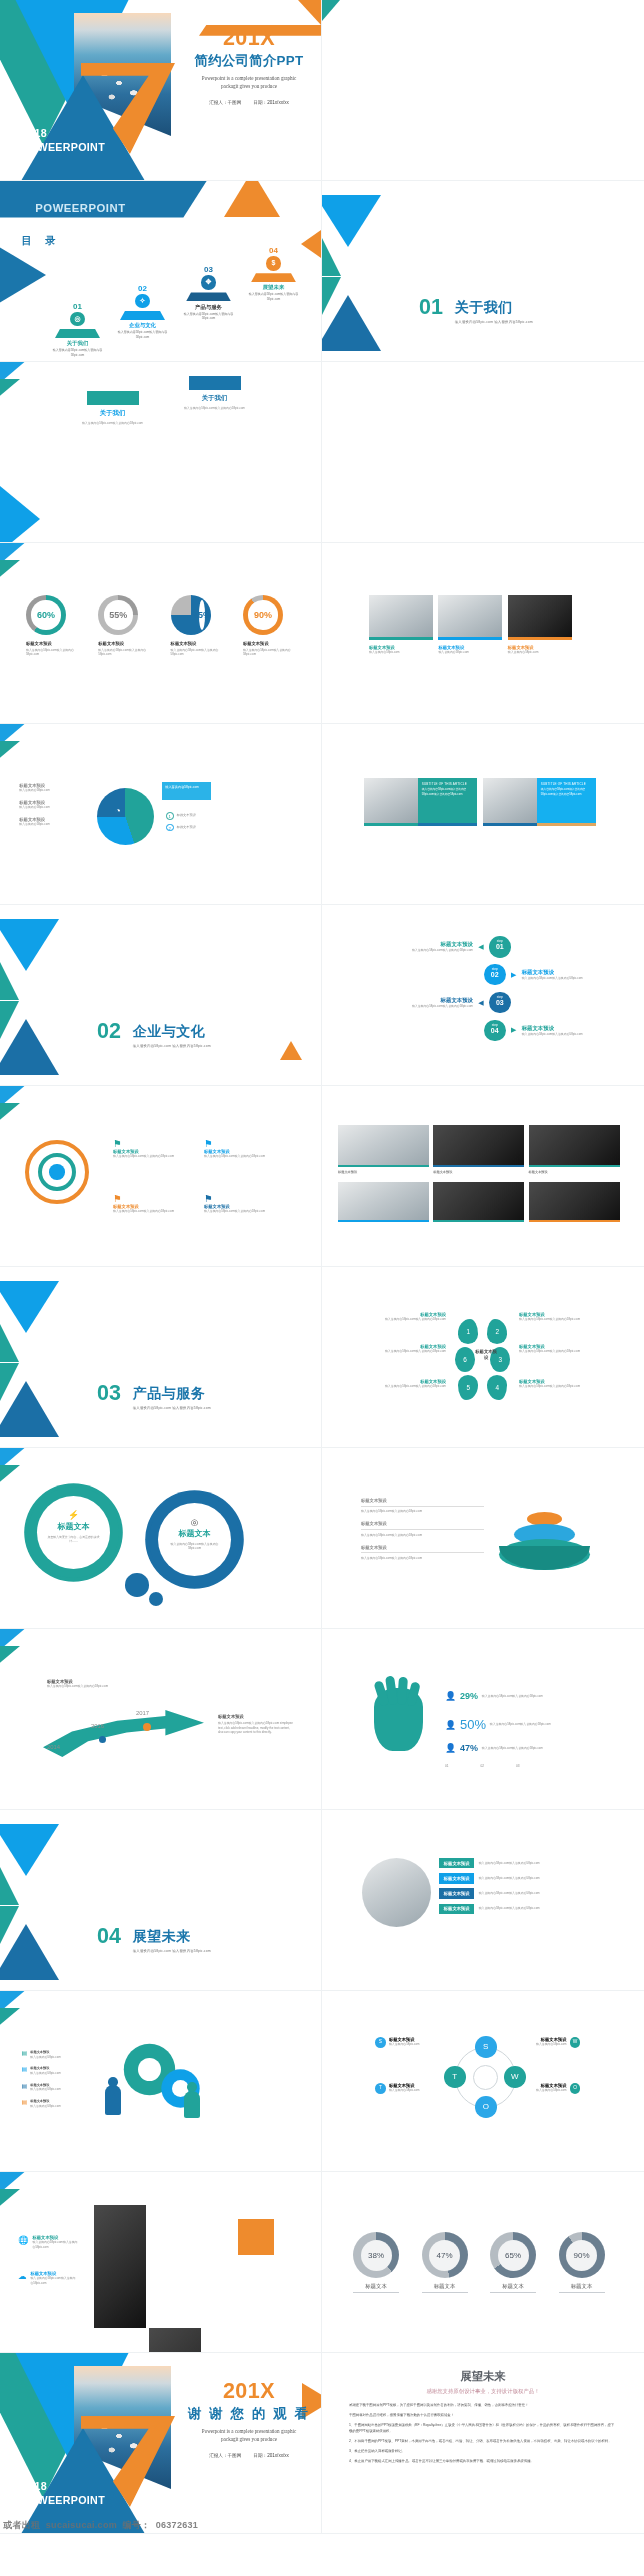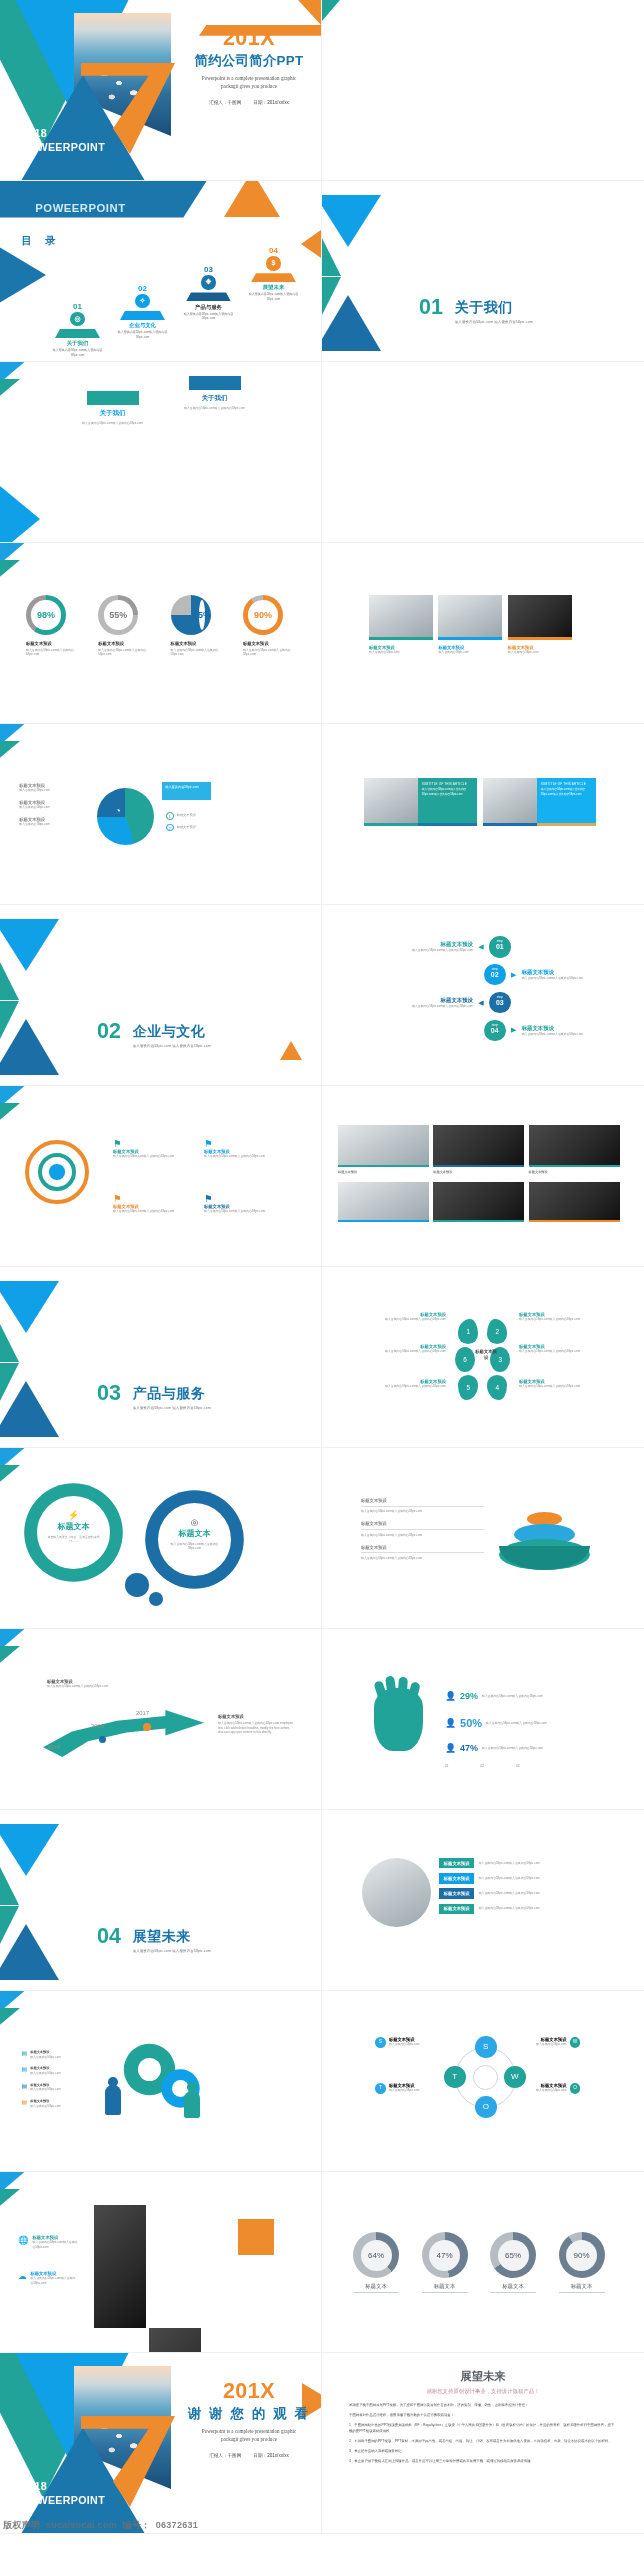--- a/index.html
+++ b/index.html
@@ -223,21 +223,21 @@
   </div>
 
   <div class="slide r"></div>
 
   <div class="slide">
     <div class="corner-tl-blue"></div>
       <div class="corner-tl-teal"></div>
     <div class="abs" style="left:26px;top:52px;display:flex;gap:19.3px;">
       <div style="width:53px;">
         <div class="donut" style="background:conic-gradient(#21A39A 0 60%, #9a9a9a 60% 100%);">
-          <div class="hole" style="color:#21A39A;">98%</div>
+          <div class="hole" style="color:#21A39A;">60%</div>
         </div>
         <div class="cap" style="margin-top:6.4px;color:#333;">标题文本预设</div>
         <div class="tiny" style="margin-top:1.6px;">输入替换内容58pic.com输入替换内容58pic.com</div>
       </div>
       <div style="width:53px;">
         <div class="donut" style="background:conic-gradient(#9a9a9a 0 25%, #b9b9b9 25% 100%);">
           <div class="hole" style="color:#7d7d7d;">55%</div>
         </div>
         <div class="cap" style="margin-top:6.4px;color:#333;">标题文本预设</div>
         <div class="tiny" style="margin-top:1.6px;">输入替换内容58pic.com输入替换内容58pic.com</div>
@@ -606,21 +606,21 @@
     <div class="abs" style="left:76px;top:48px;width:8.6px;height:28px;background:#21A39A;border-radius:4.3px;transform:rotate(4deg);"></div>
     <div class="abs" style="left:87px;top:53px;width:8.6px;height:23.6px;background:#21A39A;border-radius:4.3px;transform:rotate(14deg);"></div>
 
     <div class="abs" style="left:123px;top:62px;display:flex;align-items:center;gap:3.8px;">
       <div style="color:#21A39A;font-size:9px;">👤</div>
       <div style="color:#21A39A;font-weight:bold;font-size:9px;">29%</div>
       <div class="tiny" style="width:91px;">输入替换内容58pic.com输入替换内容58pic.com</div>
     </div>
     <div class="abs" style="left:123px;top:88px;display:flex;align-items:center;gap:3.8px;">
       <div style="color:#2B9BD8;font-size:9px;">👤</div>
-      <div style="color:#2B9BD8;font-weight:bold;font-size:11px;">50%</div>
+      <div style="color:#2B9BD8;font-weight:normal;font-size:13px;">50%</div>
       <div class="tiny" style="width:91px;">输入替换内容58pic.com输入替换内容58pic.com</div>
     </div>
     <div class="abs" style="left:123px;top:114px;display:flex;align-items:center;gap:3.8px;">
       <div style="color:#1B6FA6;font-size:9px;">👤</div>
       <div style="color:#1B6FA6;font-weight:bold;font-size:9px;">47%</div>
       <div class="tiny" style="width:91px;">输入替换内容58pic.com输入替换内容58pic.com</div>
     </div>
     <div class="abs" style="left:123px;top:135px;display:flex;gap:32px;">
       <div class="tiny2">01</div>
       <div class="tiny2">02</div>
@@ -770,21 +770,21 @@
     <div class="abs imgph dark" style="left:94px;top:33px;width:52px;height:123px;"></div>
     <div class="abs imgph dark" style="left:149px;top:33px;width:52px;height:123px;"></div>
 
     <div class="abs" style="left:238px;top:47px;width:36px;height:36px;background:#EE8B2D;"></div>
   </div>
 
   <div class="slide r">
     <div class="abs" style="left:31px;top:60px;display:flex;gap:22.5px;">
       <div style="text-align:center;">
         <div style="width:46px;height:46px;border-radius:50%;background:conic-gradient(#6B7F90 0 38%, #b5bcc2 38% 100%);position:relative;">
-          <div style="position:absolute;inset:7.5px;border-radius:50%;background:#f2f3f4;display:flex;align-items:center;justify-content:center;font-size:8px;color:#4b5560;">64%</div>
+          <div style="position:absolute;inset:7.5px;border-radius:50%;background:#f2f3f4;display:flex;align-items:center;justify-content:center;font-size:8px;color:#4b5560;">38%</div>
         </div>
         <div style="font-size:5.4px;color:#555;margin-top:5.4px;">标题文本</div>
         <div style="height:0.5px;background:#c9ced3;margin-top:1.6px;"></div>
       </div>
       <div style="text-align:center;">
         <div style="width:46px;height:46px;border-radius:50%;background:conic-gradient(#6B7F90 0 47%, #b5bcc2 47% 100%);position:relative;">
           <div style="position:absolute;inset:7.5px;border-radius:50%;background:#f2f3f4;display:flex;align-items:center;justify-content:center;font-size:8px;color:#4b5560;">47%</div>
         </div>
         <div style="font-size:5.4px;color:#555;margin-top:5.4px;">标题文本</div>
         <div style="height:0.5px;background:#c9ced3;margin-top:1.6px;"></div>
@@ -820,21 +820,21 @@
     <div class="cv-right">
       <div class="cv-201x">201X</div>
       <div class="cv-title" style="letter-spacing:2.1px;">谢 谢 您 的 观 看</div>
       <div class="cv-sub">Powerpoint is a complete presentation graphic packagit gives you produce</div>
       <div class="cv-meta">
         <span>汇报人：千图网</span>
         <span>日期：201x/xx/xx</span>
       </div>
     </div>
     <div class="wm">
-      <span>版权声明</span>
+      <span>或者出租</span>
       <span>sucaisucai.com</span>
       <span>编号：</span>
       <span>06372631</span>
     </div>
   </div>
 
   <div class="slide r">
     <div style="padding:16px 27px 0 27px;">
       <div style="text-align:center;font-size:11.3px;color:#5a5f66;font-weight:bold;">展望未来</div>
       <div style="text-align:center;font-size:5.4px;color:#c08a98;margin-top:3.8px;">感谢您支持原创设计事业，支持设计版权产品！</div>

